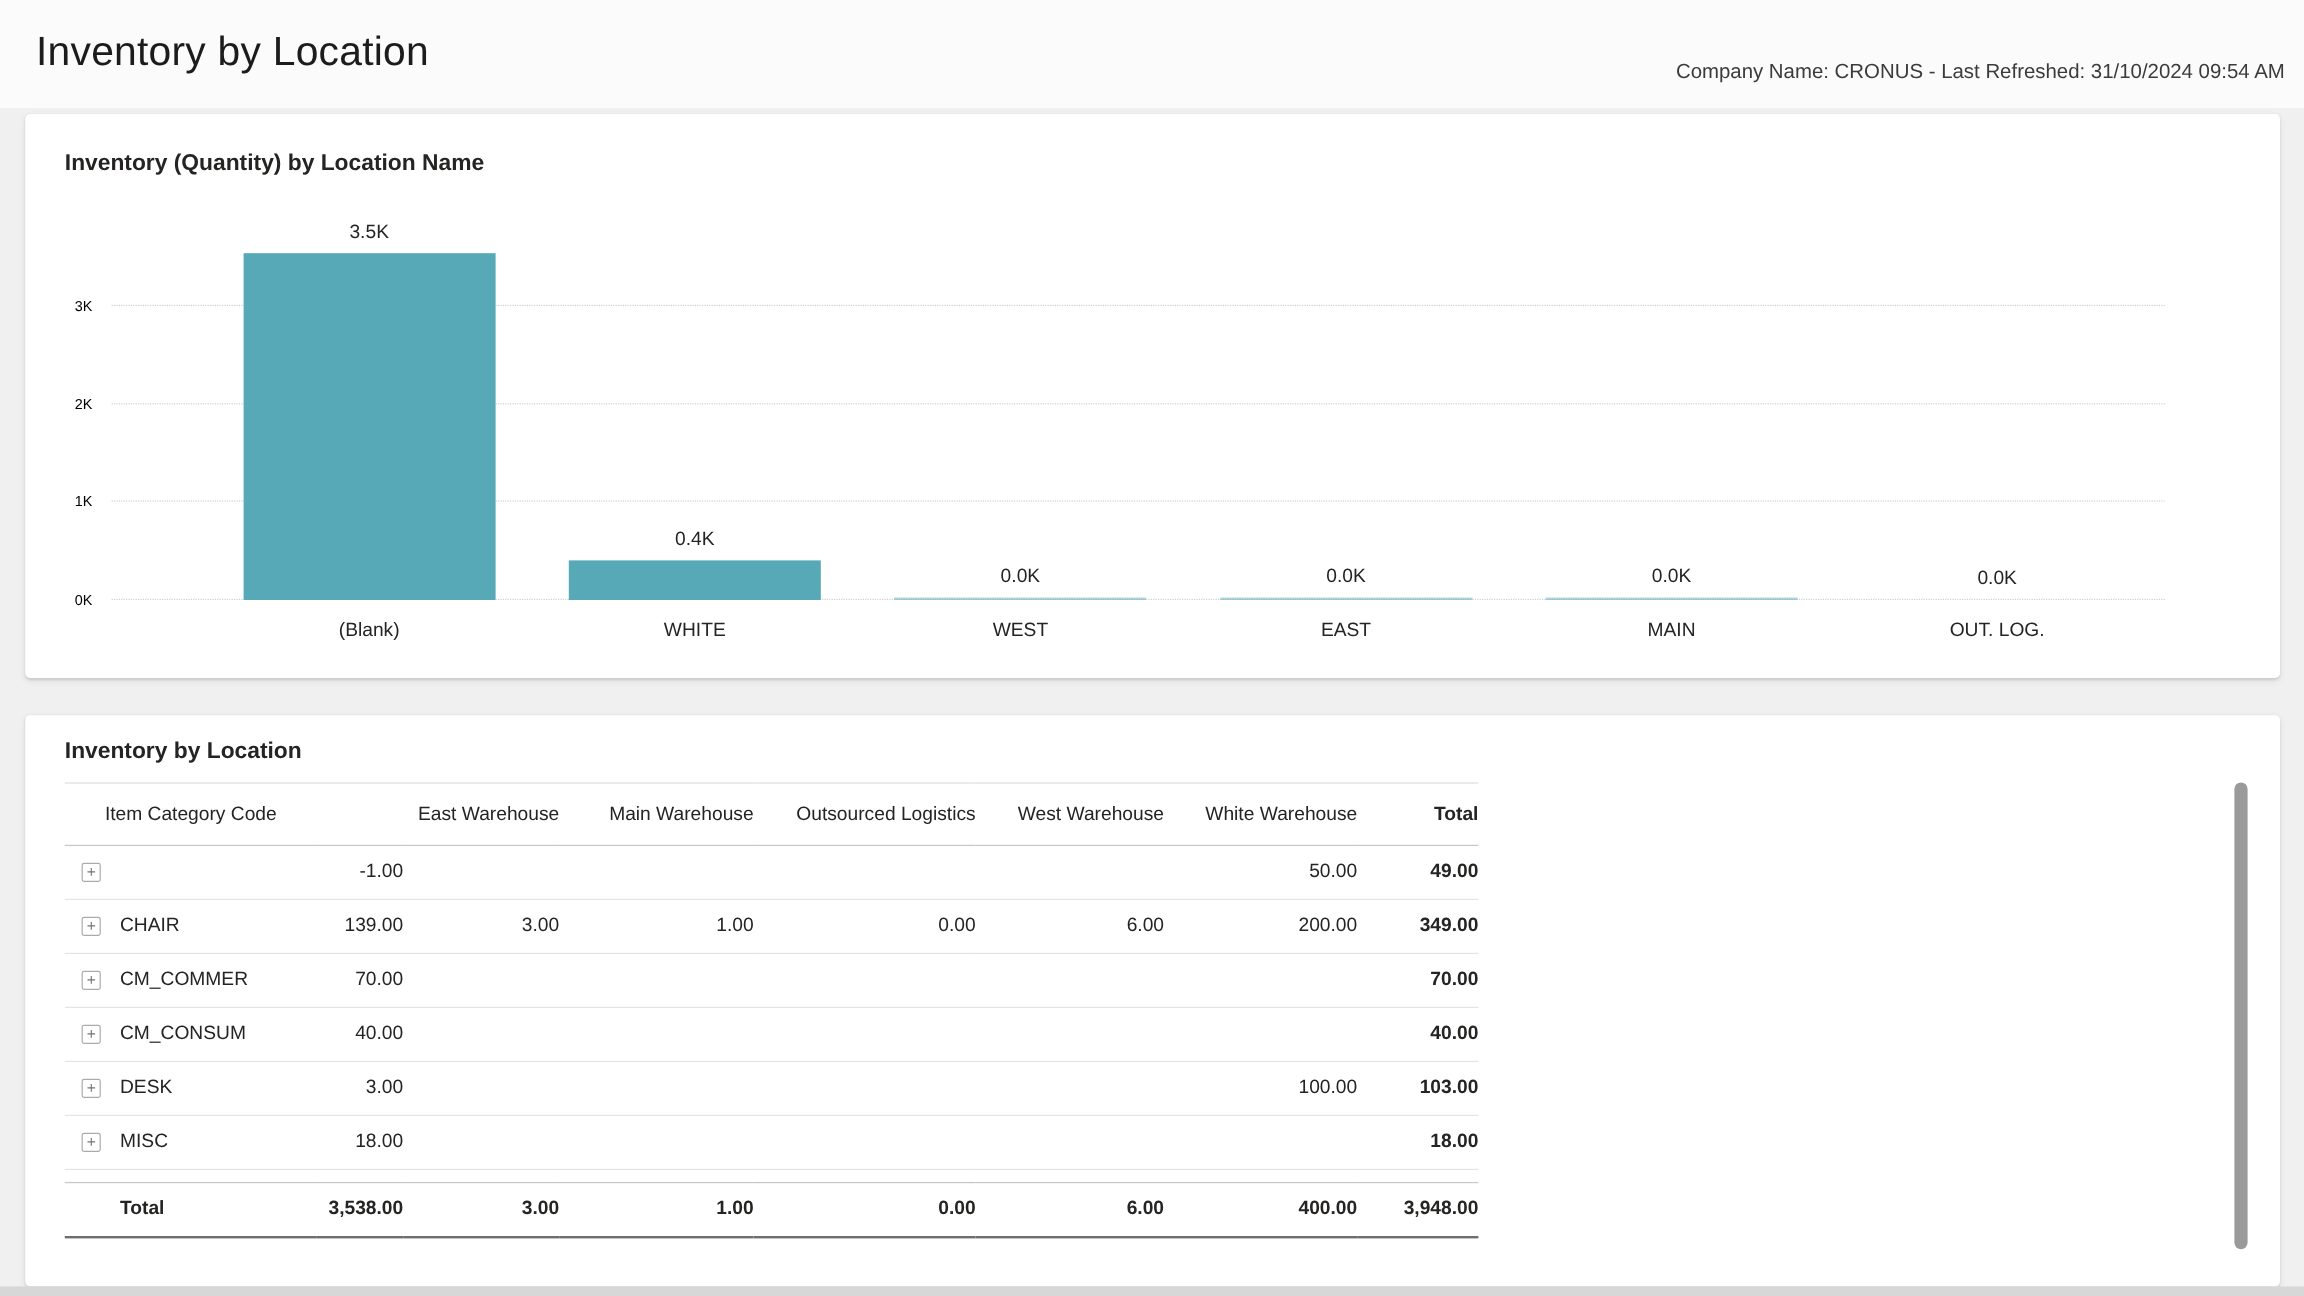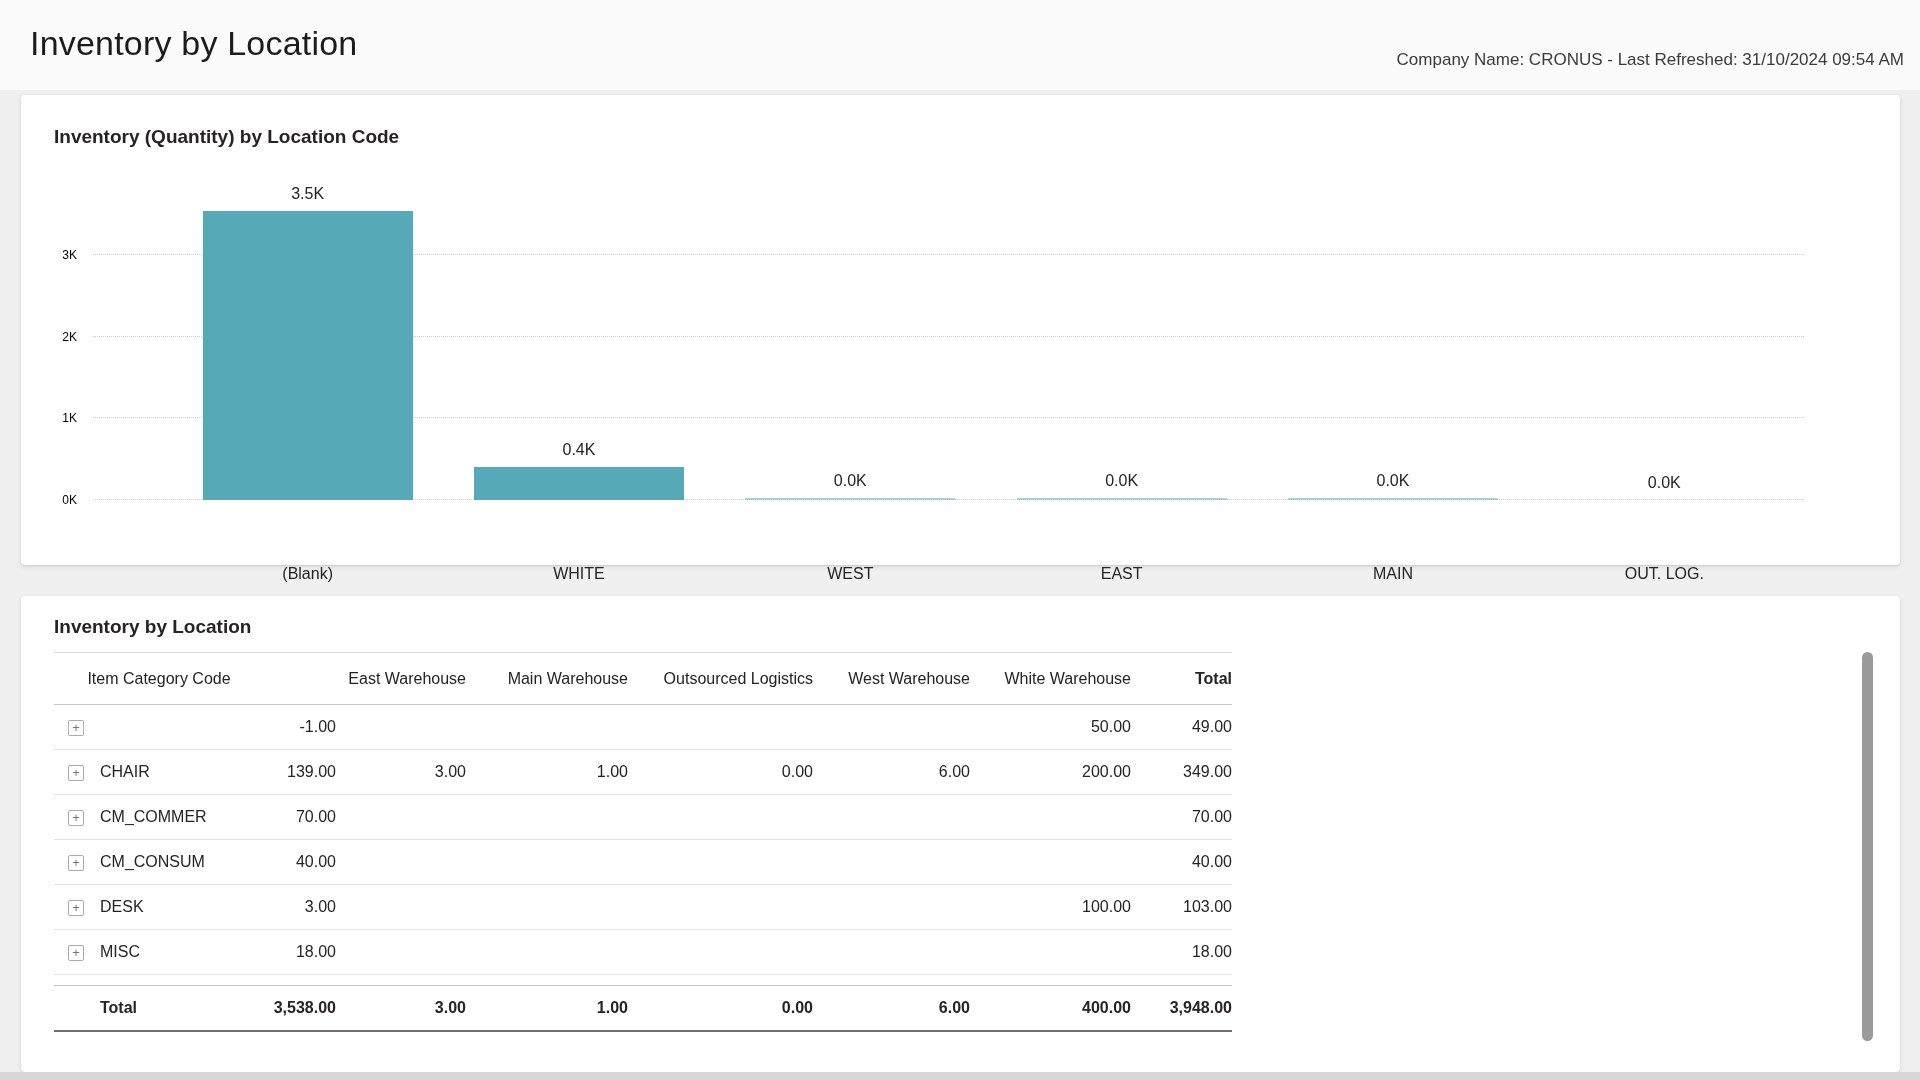--- a/index.html
+++ b/index.html
@@ -24,51 +24,51 @@
 
   
   .y-axis{position:absolute;left:0;top:119px;width:56px;height:286px;}
   .ytick{position:absolute;right:0;transform:translateY(50%);font-size:12px;color:#000000;white-space:nowrap;}
   .plot{position:absolute;left:72px;top:119px;width:1711px;height:286px;}
   .gridline{position:absolute;left:0;right:0;height:0;border-top:1px dotted #cfcfcf;}
   .slots{position:absolute;left:79px;top:0;width:1628px;height:100%;display:flex;}
   .slot{flex:1;position:relative;height:100%;text-align:center;}
   .bar{position:absolute;bottom:0;left:50%;transform:translateX(-50%);width:210px;}
   .bar-value{position:absolute;left:50%;transform:translateX(-50%);font-size:16px;color:#252423;white-space:nowrap;}
-  .xtick{position:absolute;left:50%;transform:translateX(-50%);top:calc(100% + 17px);font-size:16px;color:#252423;white-space:nowrap;margin-top:48px;}
+  .xtick{position:absolute;left:50%;transform:translateX(-50%);top:calc(100% + 17px);font-size:16px;color:#252423;white-space:nowrap;}
 
   
   .card-table table{position:absolute;left:33px;top:56px;border-collapse:collapse;table-layout:fixed;font-size:16px;color:#252423;border-top:1px solid #dcdcdc;}
   .card-table th{font-weight:400;text-align:right;padding:17px 0 16px;border-bottom:1px solid #c6c6c6;vertical-align:middle;white-space:nowrap;}
   .card-table th.cat{text-align:center;}
   .card-table th.total{font-weight:700;}
   .card-table td{text-align:right;padding:13px 0;border-bottom:1px solid #e4e4e4;vertical-align:middle;white-space:nowrap;}
   .card-table td.cat{text-align:left;}
-  .card-table td.bold{font-weight:400;}
+  .card-table td.bold{font-weight:700;}
   .expand{display:inline-block;box-sizing:border-box;width:16px;height:16px;line-height:13px;text-align:center;
           border:1px solid #ababab;border-radius:2px;color:#767676;font-size:13px;background:#fff;
           margin:0 16px 0 14px;vertical-align:middle;}
   tr.spacer td{border-bottom:none;height:10px;padding:0;}
   tr.total-row td{font-weight:700;border-top:1px solid #c6c6c6;border-bottom:2px solid #6e6e6e;padding:13px 0;}
   .total-label{padding-left:46px;}
 
   
   .vscroll{position:absolute;right:27px;top:56px;width:11px;height:389px;background:#9a9a9a;border-radius:6px;}
   .hscroll{position:absolute;left:0;bottom:0;width:1920px;height:8px;background:#d7d7d7;}
 </style>
 </head>
 <body>
 
 <header class="page-header">
   <h1 class="page-title">Inventory by Location</h1>
   <div class="report-meta">Company Name: CRONUS - Last Refreshed: 31/10/2024 09:54 AM</div>
 </header>
 
 <section class="card card-chart">
-  <h2 class="card-title">Inventory (Quantity) by Location Code</h2>
+  <h2 class="card-title">Inventory (Quantity) by Location Name</h2>
   <div class="y-axis">
       <div class="ytick" style="bottom: 0%; text-align: center;">0K</div>
       <div class="ytick" style="bottom: 28.5714%; margin-left: 28px;">1K</div>
       <div class="ytick" style="bottom: 57.1429%;">2K</div>
       <div class="ytick" style="bottom: 85.7143%;">3K</div>
     </div>
   <div class="plot">
       <div class="gridline" style="bottom: 0%;"></div>
       <div class="gridline" style="bottom: 28.5714%;"></div>
       <div class="gridline" style="bottom: 57.1429%;"></div>

